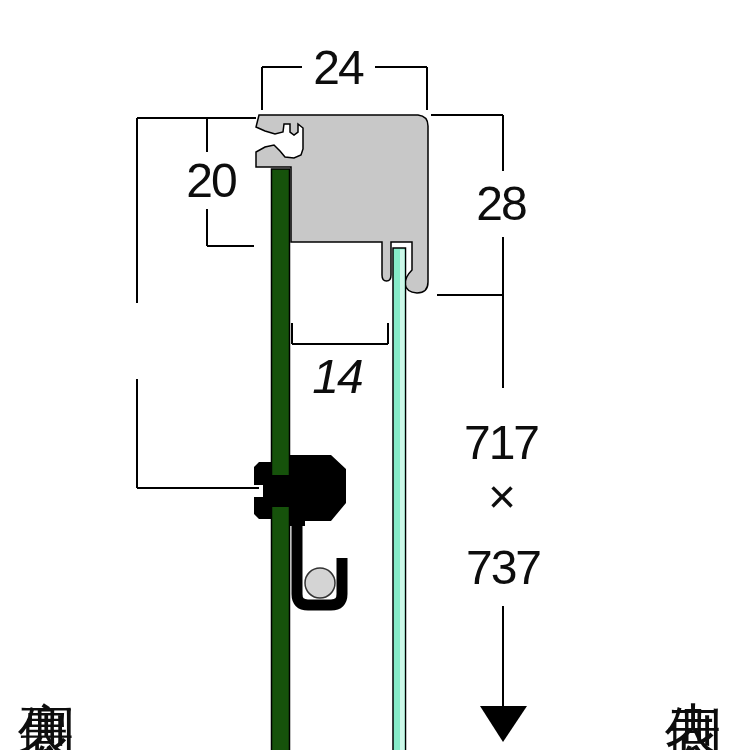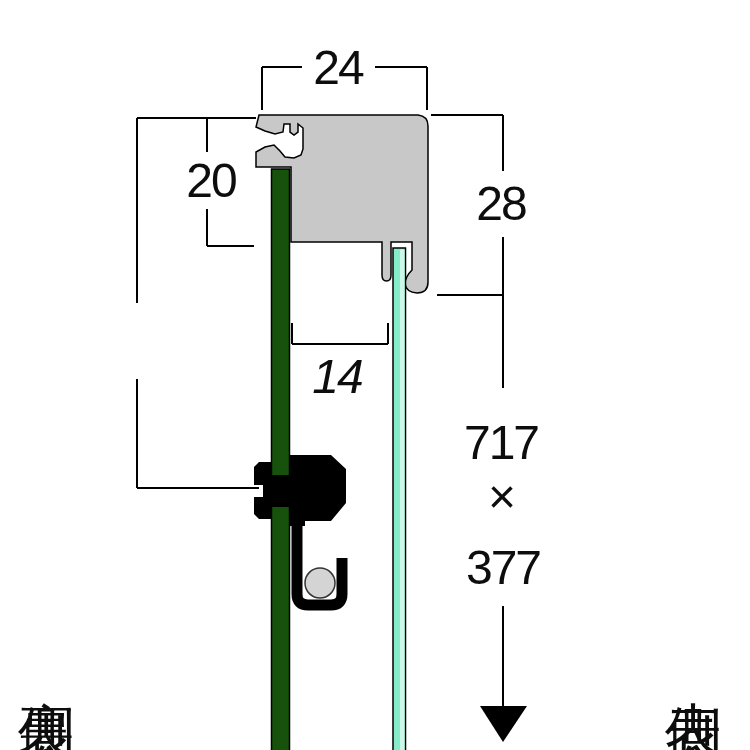--- a/index.html
+++ b/index.html
@@ -107,18 +107,18 @@
 
 
   <div class="dim-label" style="left:337px;top:377px;font-style:italic;">14</div>
 
   <div class="dim-label" style="left:501px;top:204px;">28</div>
 
   <div class="dim-label" style="left:501px;top:427px;margin-top:16px;">717</div>
 
   <div class="dim-label times-label" style="left:502px;top:497px;">×</div>
 
-  <div class="dim-label" style="left:503px;top:568px;">377</div>
+  <div class="dim-label" style="left:503px;top:568px;">737</div>
 
   <div class="side-label" style="left:47px;top:662px;">裏側</div>
 
   <div class="side-label" style="left:694px;top:662px;">表側</div>
 </div>
 
 </body></html>

